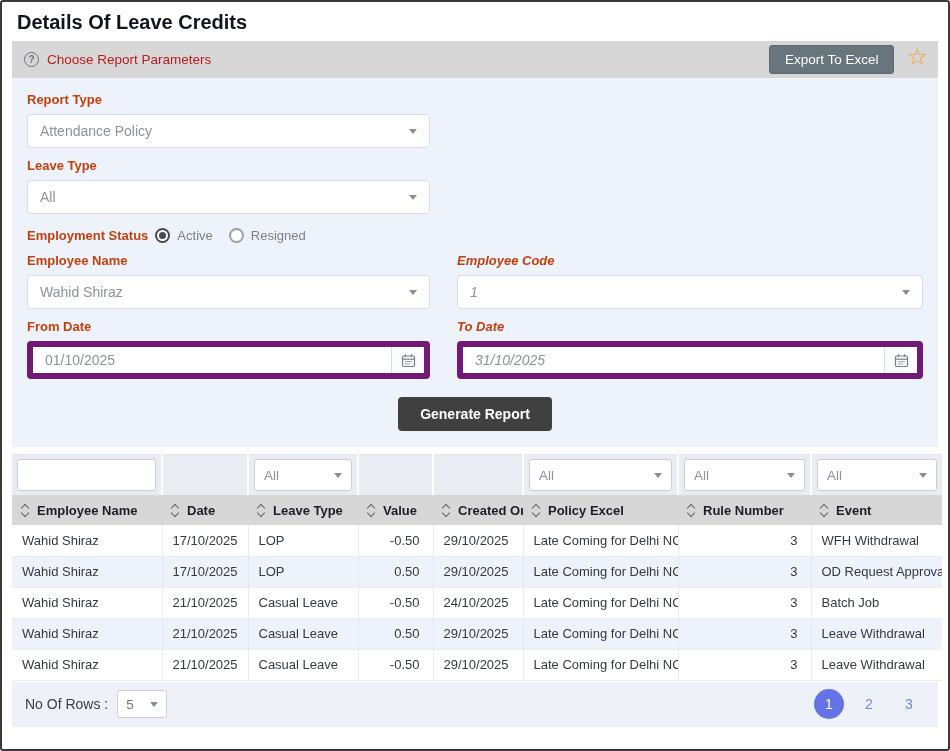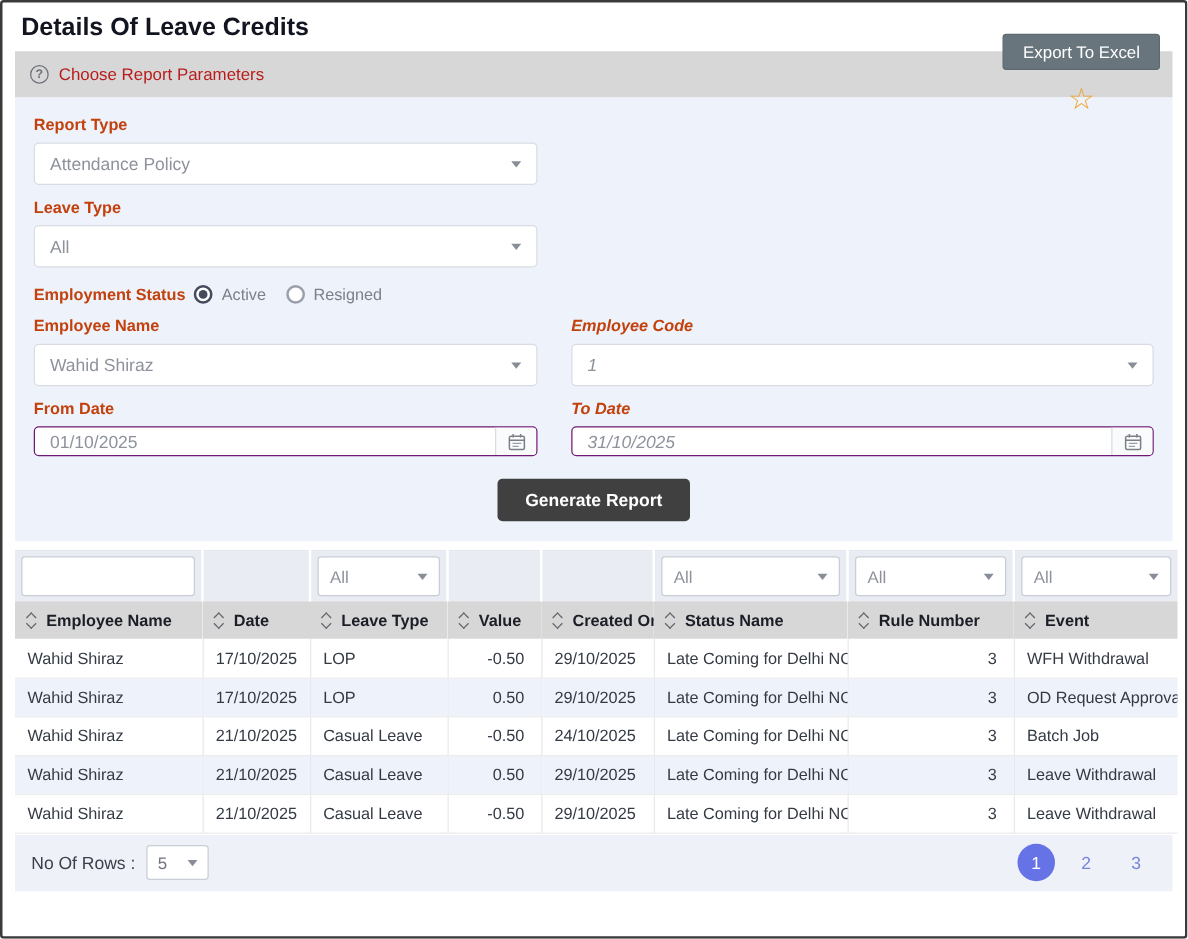--- a/index.html
+++ b/index.html
@@ -27,21 +27,21 @@
     padding: 0 10px 0 12px;
   }
   .params-left { display: flex; align-items: center; gap: 8px; }
   .help-icon {
     width: 15px; height: 15px; border: 1.5px solid #6d727b; border-radius: 50%;
     color: #6d727b; font-size: 10px; font-weight: bold;
     display: inline-flex; align-items: center; justify-content: center;
     cursor: pointer;
   }
   .params-title { color: #b91c1c; font-size: 13.5px; cursor: pointer; }
-  .params-right { display: flex; align-items: center; gap: 12px; flex-direction: column; }
+  .params-right { display: flex; gap: 12px; }
   .export-btn {
     background: #68757c; color: #ffffff; border: 1px solid #5d6a71;
     font-family: "Liberation Sans", sans-serif;
     font-size: 13.5px; padding: 6px 15px; border-radius: 3px; cursor: pointer;
   }
   .star-icon { color: #f0a22d; font-size: 24px; line-height: 24px; cursor: pointer; }
   
   .form {
     margin: 0 10px; background: #eef2fb; padding: 12px 15px 16px;
   }
@@ -74,21 +74,21 @@
     margin-left: 7px; position: relative; cursor: pointer; flex: none;
   }
   .radio.checked { border-color: #454b5d; }
   .radio.checked::after {
     content: ""; position: absolute; inset: 2px; border-radius: 50%; background: #454b5d;
   }
   .radio-label { font-size: 13px; color: #7b8089; margin-left: 7px; }
   .radio + .radio, .radio-label + .radio { margin-left: 16px; }
   
   .date-input {
-    height: 24px; background: #ffffff; border: 1px solid #701a75; border-radius: 4px;
+    height: 38px; background: #ffffff; border: 6px solid #701a75; border-radius: 4px;
     display: flex; align-items: stretch; overflow: hidden; cursor: text;
   }
   .date-value {
     flex: 1; display: flex; align-items: center; padding: 0 12px;
     font-size: 14px; color: #8d929b;
   }
   .date-addon {
     width: 33px; border-left: 1px solid #d9dce2; background: #fafbfc;
     display: flex; align-items: center; justify-content: center; cursor: pointer;
   }
@@ -347,21 +347,21 @@
                 </span>
                 <span>Created On</span>
               </span>
             </th>
             <th>
               <span class="th-inner">
                 <span class="sort-icon">
                   <i class="chev up"></i>
                   <i class="chev down"></i>
                 </span>
-                <span>Status Name</span>
+                <span>Policy Excel</span>
               </span>
             </th>
             <th>
               <span class="th-inner">
                 <span class="sort-icon">
                   <i class="chev up"></i>
                   <i class="chev down"></i>
                 </span>
                 <span>Rule Number</span>
               </span>

